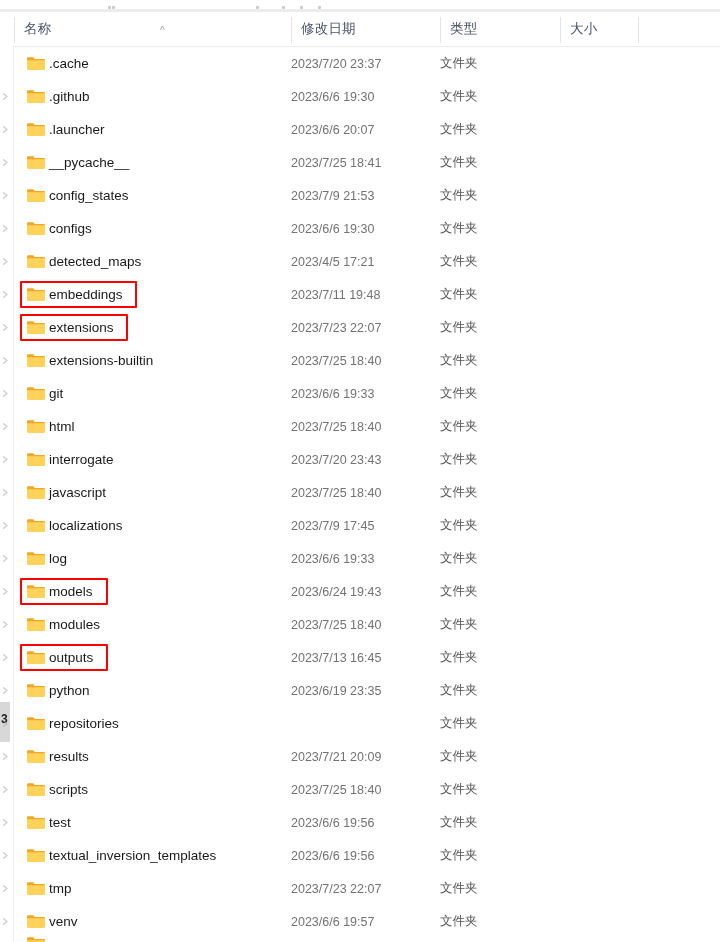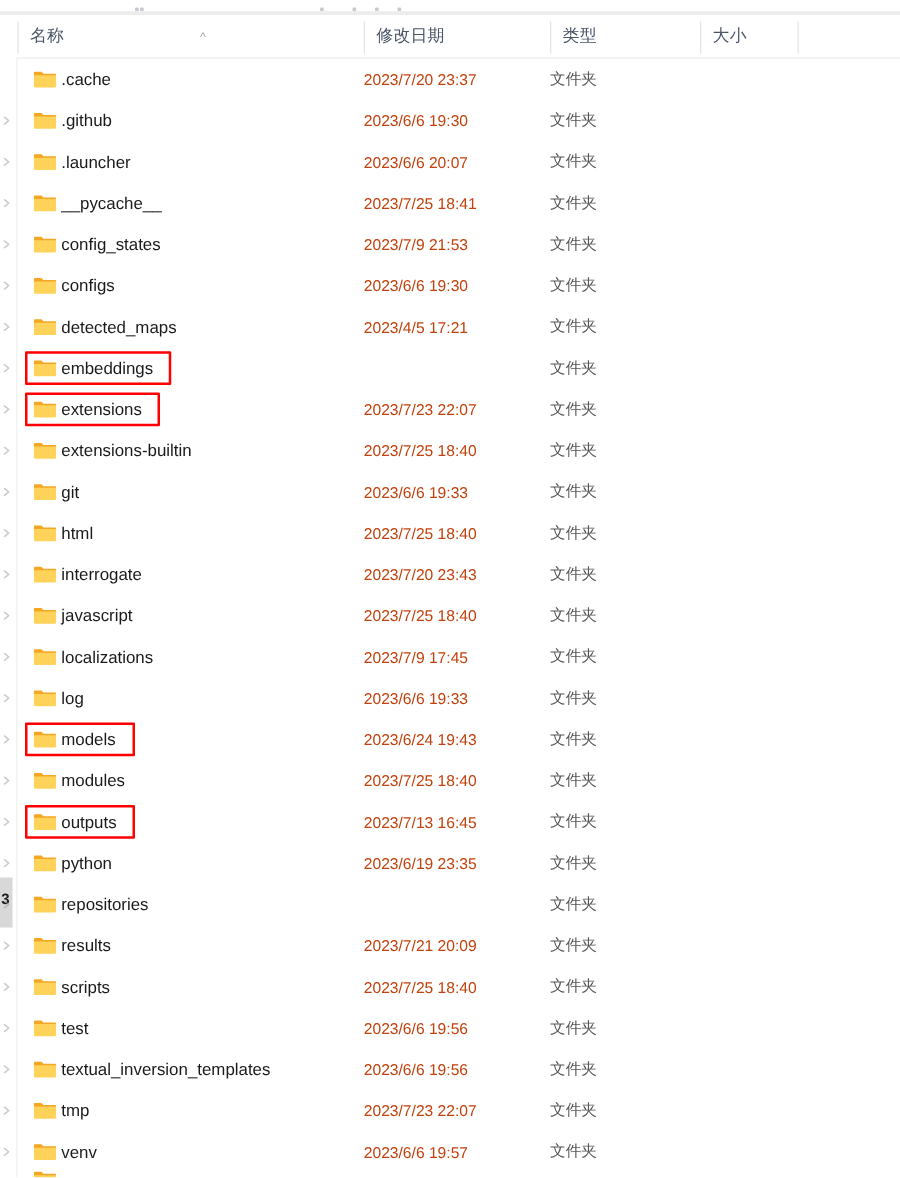--- a/index.html
+++ b/index.html
@@ -71,21 +71,21 @@
   .folder-icon svg { display:block; }
 
   .name-cell {
     position:absolute; left:49px; top:0; height:33px;
     display:flex; align-items:center;
     font-size:13.5px; color:#1a1a1a; white-space:nowrap;
   }
   .date-cell {
     position:absolute; left:291px; top:0; height:33px;
     display:flex; align-items:center;
-    font-size:12.5px; color:#c2410c; white-space:nowrap;text-align:center;
+    font-size:12.5px; color:#737373; white-space:nowrap;text-align:center;
   }
   .type-cell {
     position:absolute; left:440px; top:0; height:33px;
     display:flex; align-items:center;
     font-size:12.5px; color:#555; white-space:nowrap;
   }
   .size-cell {
     position:absolute; left:560px; top:0; height:33px;
     display:flex; align-items:center;
     font-size:12.5px; color:#555; white-space:nowrap;
@@ -284,20 +284,21 @@
             <path d="M1.5 0.7 L5 3.5 L1.5 6.3" fill="none" stroke="#9aa0a6" stroke-width="1.1" stroke-linecap="round" stroke-linejoin="round"></path>
           </svg>
         </span>
         <span class="folder-icon">
           <svg width="18" height="15" viewBox="0 0 18 15">
             <path d="M0 2.4A1.1 1.1 0 0 1 1.1 1.3h5.1l1.5 1.6h9.2a1.1 1.1 0 0 1 1.1 1.1v1H0z" fill="#f5a623"></path>
             <path d="M0 4.2h18v8.6a1.1 1.1 0 0 1-1.1 1.1H1.1A1.1 1.1 0 0 1 0 12.8z" fill="#ffd25a"></path>
           </svg>
         </span>
         <span class="name-cell">embeddings</span>
+        <span class="date-cell">2023/7/11 19:48</span>
         <span class="type-cell">文件夹</span>
         <span class="size-cell"></span>
       </div>
       <div class="row" style="top: 264px;">
         <span class="expander">
           <svg width="7" height="7" viewBox="0 0 7 7">
             <path d="M1.5 0.7 L5 3.5 L1.5 6.3" fill="none" stroke="#9aa0a6" stroke-width="1.1" stroke-linecap="round" stroke-linejoin="round"></path>
           </svg>
         </span>
         <span class="folder-icon">

